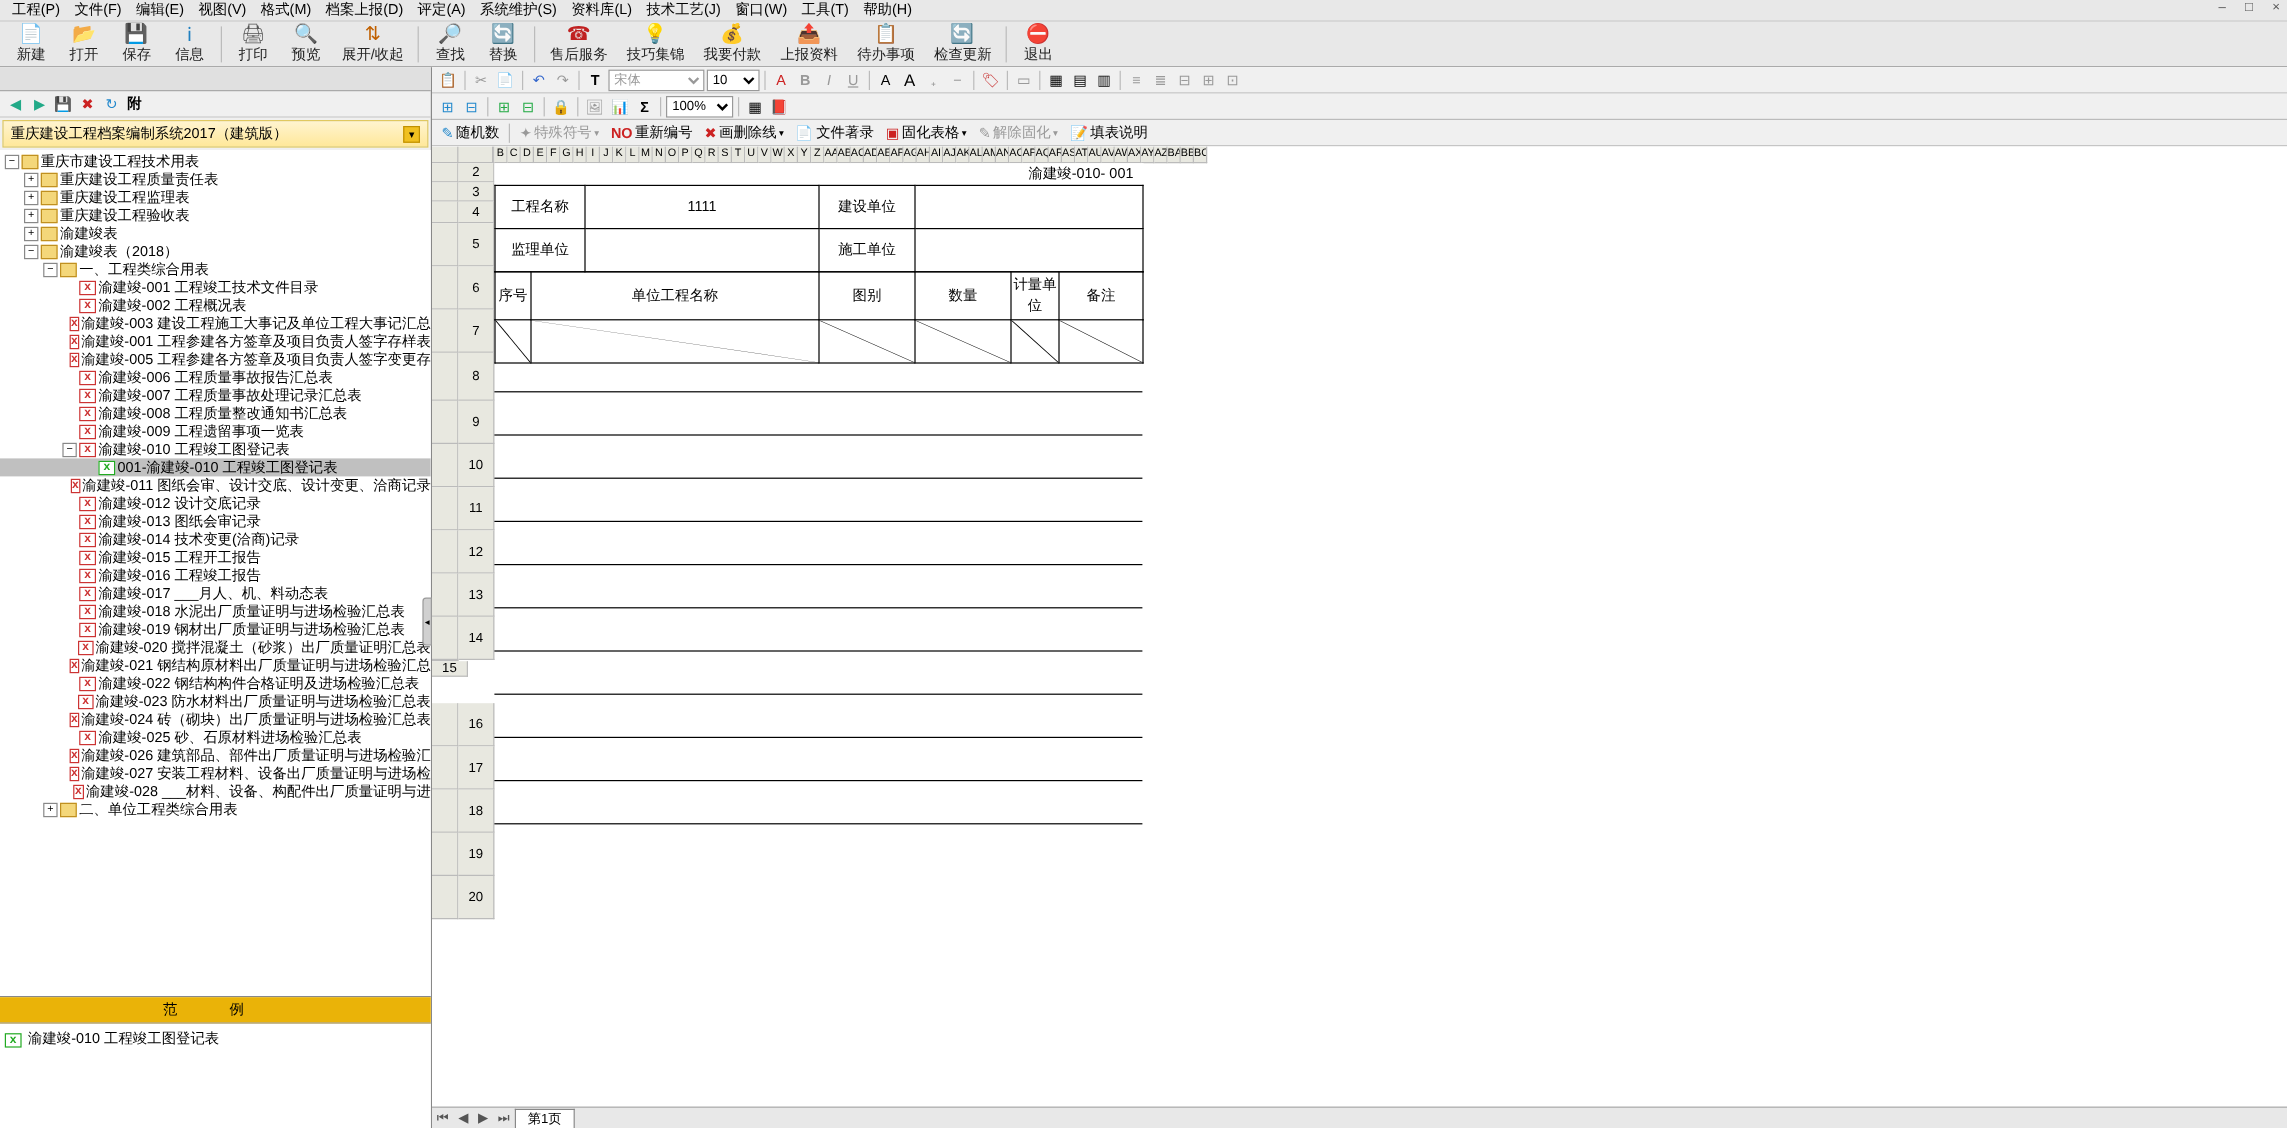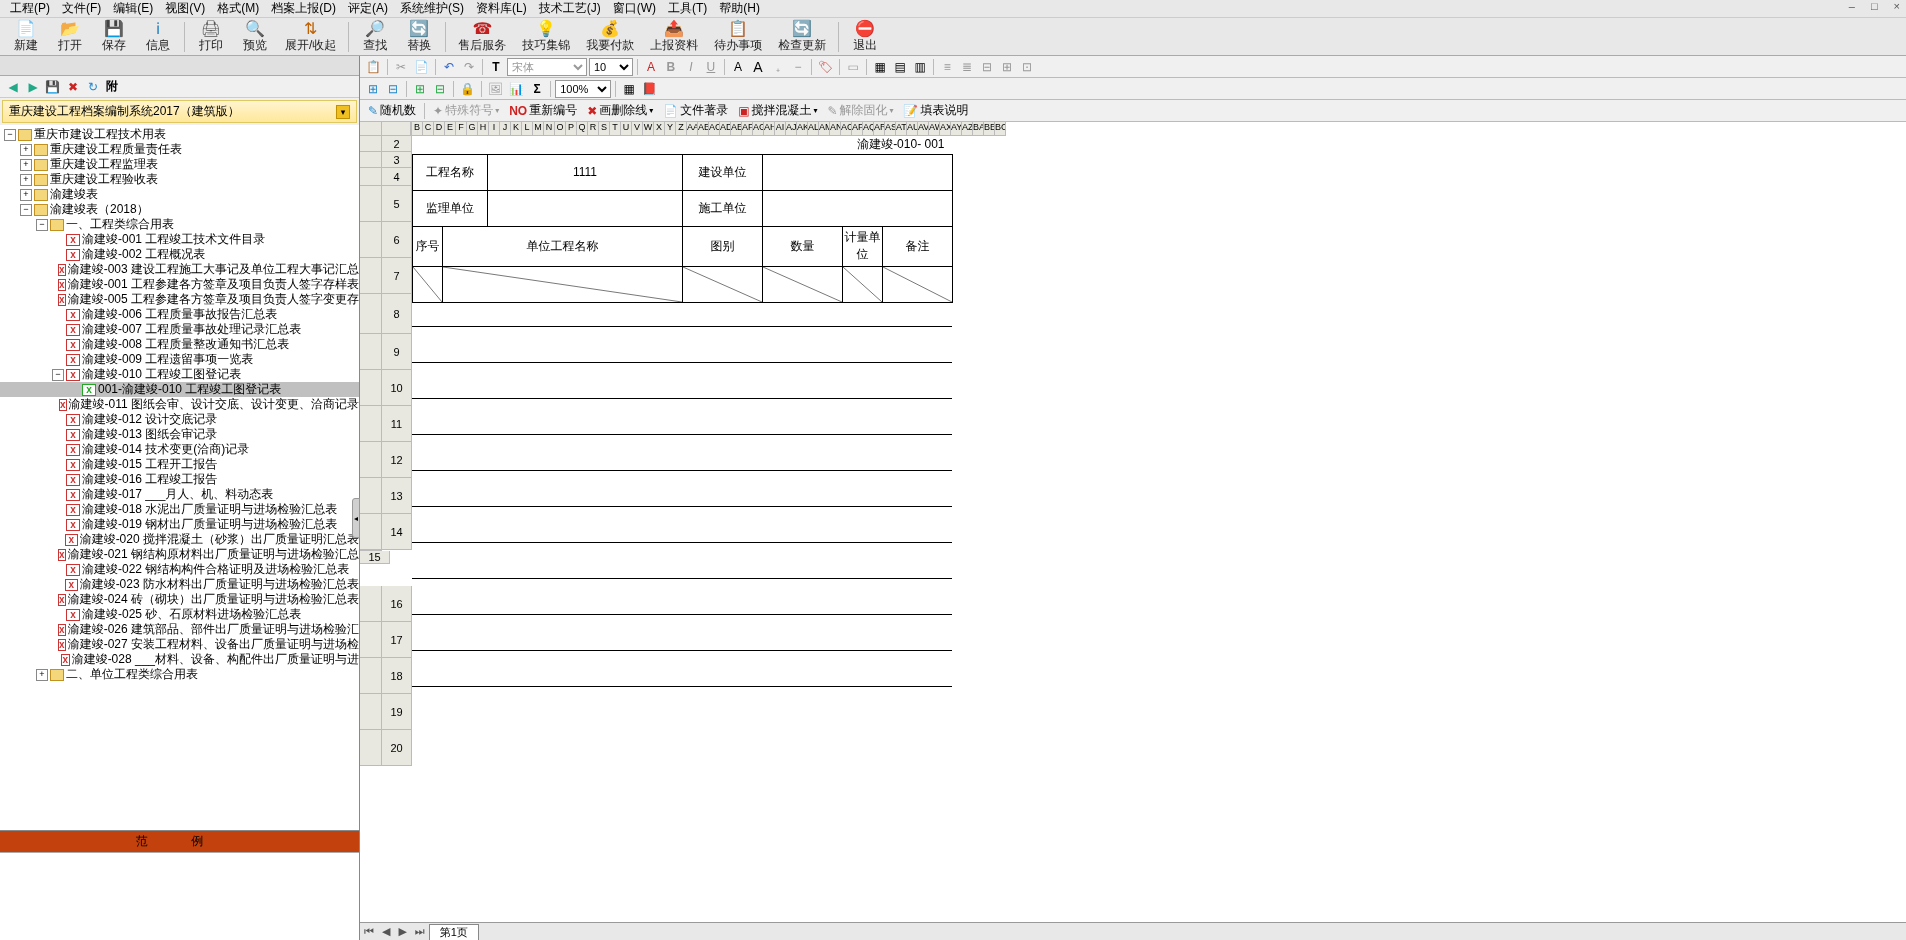--- a/index.html
+++ b/index.html
@@ -44,21 +44,21 @@
 .tree-toggle { width: 12px; height: 12px; border: 1px solid #888; font-size: 9px; display: flex; align-items: center; justify-content: center; margin-right: 2px; background: #fff; line-height: 1; }
 .tree-toggle.none { border: none; background: transparent; }
 .tree-icon { width: 14px; height: 12px; margin-right: 2px; display: inline-flex; align-items: center; justify-content: center; font-size: 10px; }
 .folder-open { background: #f4d77a; border: 1px solid #c09020; }
 .folder-closed { background: #f4d77a; border: 1px solid #c09020; }
 .file-x { background: #fff; border: 1px solid #c33; color: #c33; font-weight: bold; }
 .file-e { background: #fff; border: 1px solid #2a2; color: #2a2; font-weight: bold; }
 
 
 .example-pane { height: 110px; border-top: 1px solid #888; background: #fff; display: flex; flex-direction: column; }
-.example-header { background: #c2410c; border-bottom: 1px solid #aaa; text-align: center; padding: 2px; letter-spacing: 20px; font-size: 12px; }
+.example-header { background: #eab308; border-bottom: 1px solid #aaa; text-align: center; padding: 2px; letter-spacing: 20px; font-size: 12px; }
 .example-body { flex: 1; padding: 4px; font-size: 12px; }
 
 
 .right-toolbar { display: flex; align-items: center; padding: 1px 4px; gap: 2px; border-bottom: 1px solid #bbb; background: #f0f0f0; height: 22px; font-size: 12px; }
 .rt-btn { min-width: 18px; height: 18px; display: flex; align-items: center; justify-content: center; cursor: pointer; padding: 0 2px; }
 .rt-sep { width: 1px; height: 16px; background: #bbb; margin: 0 2px; }
 .rt-select { font-size: 11px; height: 18px; border: 1px solid #999; background: #fff; }
 .rt-select.disabled { color: #999; }
 .rt-text-btn { display: flex; align-items: center; gap: 2px; padding: 0 4px; cursor: pointer; }
 .rt-text-btn.disabled { color: #999; }
@@ -404,20 +404,24 @@
           <span>渝建竣-028 ___材料、设备、构配件出厂质量证明与进</span>
         </div>
         <div class="tree-node" style="padding-left: 36px;">
           <span class="tree-toggle">+</span>
           <span class="tree-icon folder-closed"></span>
           <span>二、单位工程类综合用表</span>
         </div>
       </div>
     <div class="example-pane">
       <div class="example-header">范        例</div>
+      <div class="example-body">
+        <span class="tree-icon file-e">x</span>
+        <span>渝建竣-010 工程竣工图登记表</span>
+      </div>
     </div>
   </div>
 
   <div class="right-pane">
     <div class="collapse-handle">◂</div>
 
     <div class="right-toolbar">
       <span class="rt-btn">📋</span>
       <span class="rt-sep"></span>
       <span class="rt-btn" style="color:#999">✂</span>
@@ -493,21 +497,21 @@
           <span style="color:#c22">✖</span>
           <span>画删除线</span>
           <span style="font-size:8px">▾</span>
         </span>
       <span class="rt-text-btn">
           <span style="color:#c80">📄</span>
           <span>文件著录</span>
         </span>
       <span class="rt-text-btn">
           <span style="color:#c22">▣</span>
-          <span>搅拌混凝土</span>
+          <span>固化表格</span>
           <span style="font-size:8px">▾</span>
         </span>
       <span class="rt-text-btn disabled">
           <span>✎</span>
           <span>解除固化</span>
           <span style="font-size:8px">▾</span>
         </span>
       <span class="rt-text-btn">
           <span style="color:#c80">📝</span>
           <span>填表说明</span>

